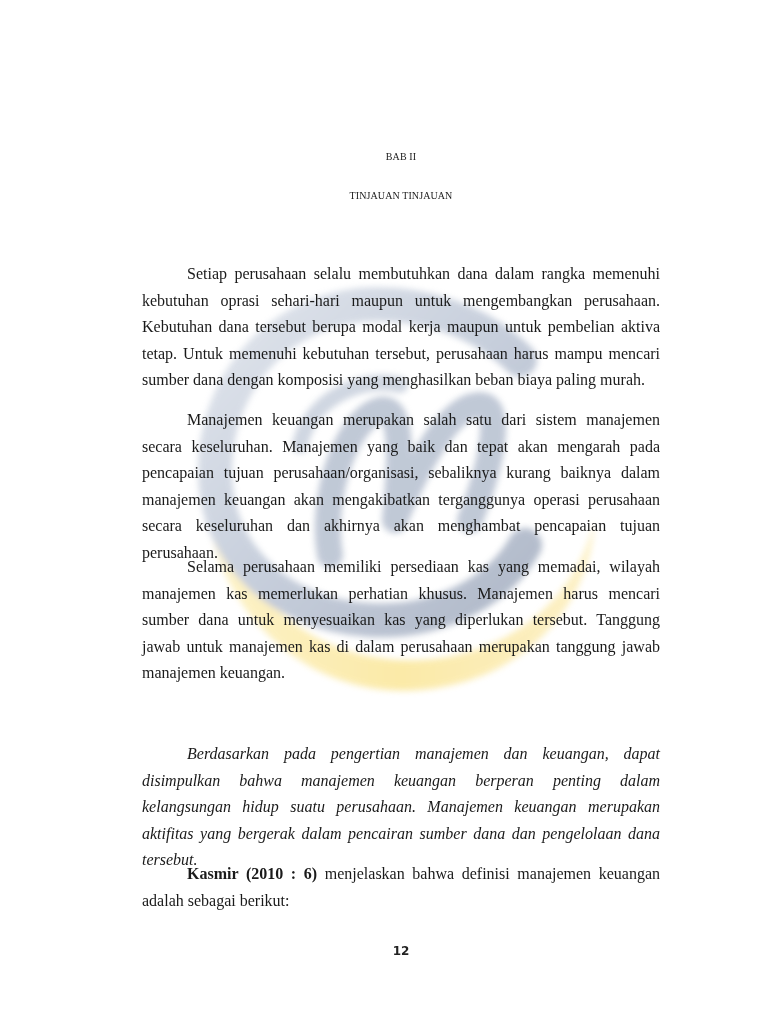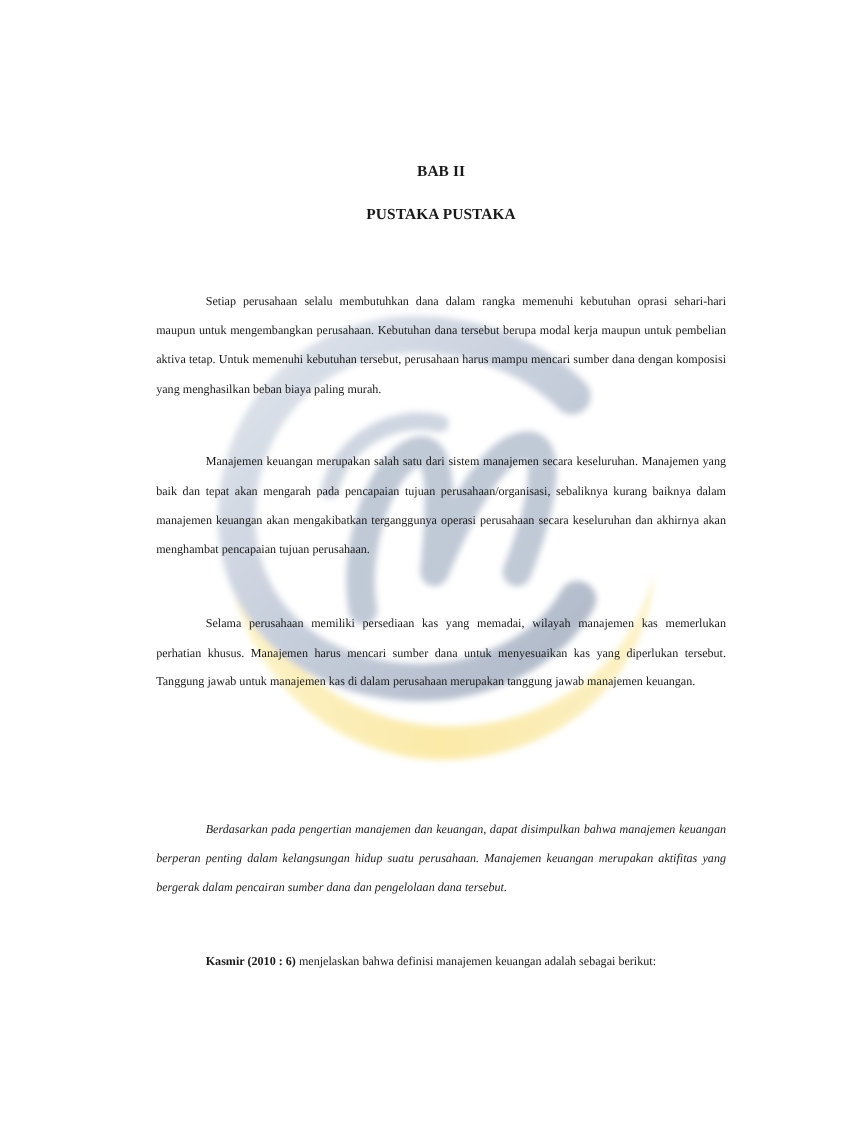--- a/index.html
+++ b/index.html
@@ -32,38 +32,38 @@
       position: absolute;
       left: 0; top: 0;
       width: 768px; height: 1024px;
       z-index: 2;
     }
     .center-title {
       position: absolute;
       left: 142px;
       width: 518px;
       text-align: center;
-      font-weight: bold;
-      font-size: 14px;
+      font-weight: normal;
+      font-size: 10px;
       line-height: 18px;
       letter-spacing: 0.1px;
     }
     .heading {
       position: absolute;
       left: 142px;
       width: 518px;
       font-weight: bold;
       font-size: 14.5px;
       line-height: 18px;
     }
     .para {
       position: absolute;
       left: 142px;
       width: 518px;
-      font-size: 11px;
+      font-size: 16px;
       line-height: 26.6px;
       text-align: justify;
       text-indent: 45px;
       margin: 0;
     }
     .para b { font-weight: bold; }
     .page-number {
       position: absolute;
       left: 142px;
       width: 518px;
@@ -109,29 +109,30 @@
                C 420 460, 450 405, 480 405 C 505 405, 490 470, 470 520" fill="none" stroke="#8e9db6" stroke-width="26" stroke-linecap="round" stroke-linejoin="round"></path>
 
       <path d="M 300 445 C 310 400, 360 375, 400 385" fill="none" stroke="#a9b5c9" stroke-width="16" stroke-linecap="round"></path>
     </g>
   </svg>
 
   <div class="content">
 
     <div class="center-title" style="top:148px;">BAB II</div>
 
-    <div class="center-title" style="top:187px;">PUSTAKA PUSTAKA</div>
+    <div class="center-title" style="top:187px;">TINJAUAN TINJAUAN</div>
 
 
     <p class="para" style="top:261px;">Setiap perusahaan selalu membutuhkan dana dalam rangka memenuhi kebutuhan oprasi sehari-hari maupun untuk mengembangkan perusahaan. Kebutuhan dana tersebut berupa modal kerja maupun untuk pembelian aktiva tetap. Untuk memenuhi kebutuhan tersebut, perusahaan harus mampu mencari sumber dana dengan komposisi yang menghasilkan beban biaya paling murah.</p>
 
     <p class="para" style="top:407px;">Manajemen keuangan merupakan salah satu dari sistem manajemen secara keseluruhan. Manajemen yang baik dan tepat akan mengarah pada pencapaian tujuan perusahaan/organisasi, sebaliknya kurang baiknya dalam manajemen keuangan akan mengakibatkan terganggunya operasi perusahaan secara keseluruhan dan akhirnya akan menghambat pencapaian tujuan perusahaan.</p>
 
     <p class="para" style="top:554px;">Selama perusahaan memiliki persediaan kas yang memadai, wilayah manajemen kas memerlukan perhatian khusus. Manajemen harus mencari sumber dana untuk menyesuaikan kas yang diperlukan tersebut. Tanggung jawab untuk manajemen kas di dalam perusahaan merupakan tanggung jawab manajemen keuangan.</p>
 
 
     <p class="para" style="top:741px;font-style:italic;">Berdasarkan pada pengertian manajemen dan keuangan, dapat disimpulkan bahwa manajemen keuangan berperan penting dalam kelangsungan hidup suatu perusahaan. Manajemen keuangan merupakan aktifitas yang bergerak dalam pencairan sumber dana dan pengelolaan dana tersebut.</p>
 
     <p class="para" style="top:861px;"><b>Kasmir (2010 : 6)</b><span> menjelaskan bahwa definisi manajemen keuangan adalah sebagai berikut:</span></p>
 
+    <div class="page-number">12</div>
 
   </div>
 </div>
 
 </body></html>

